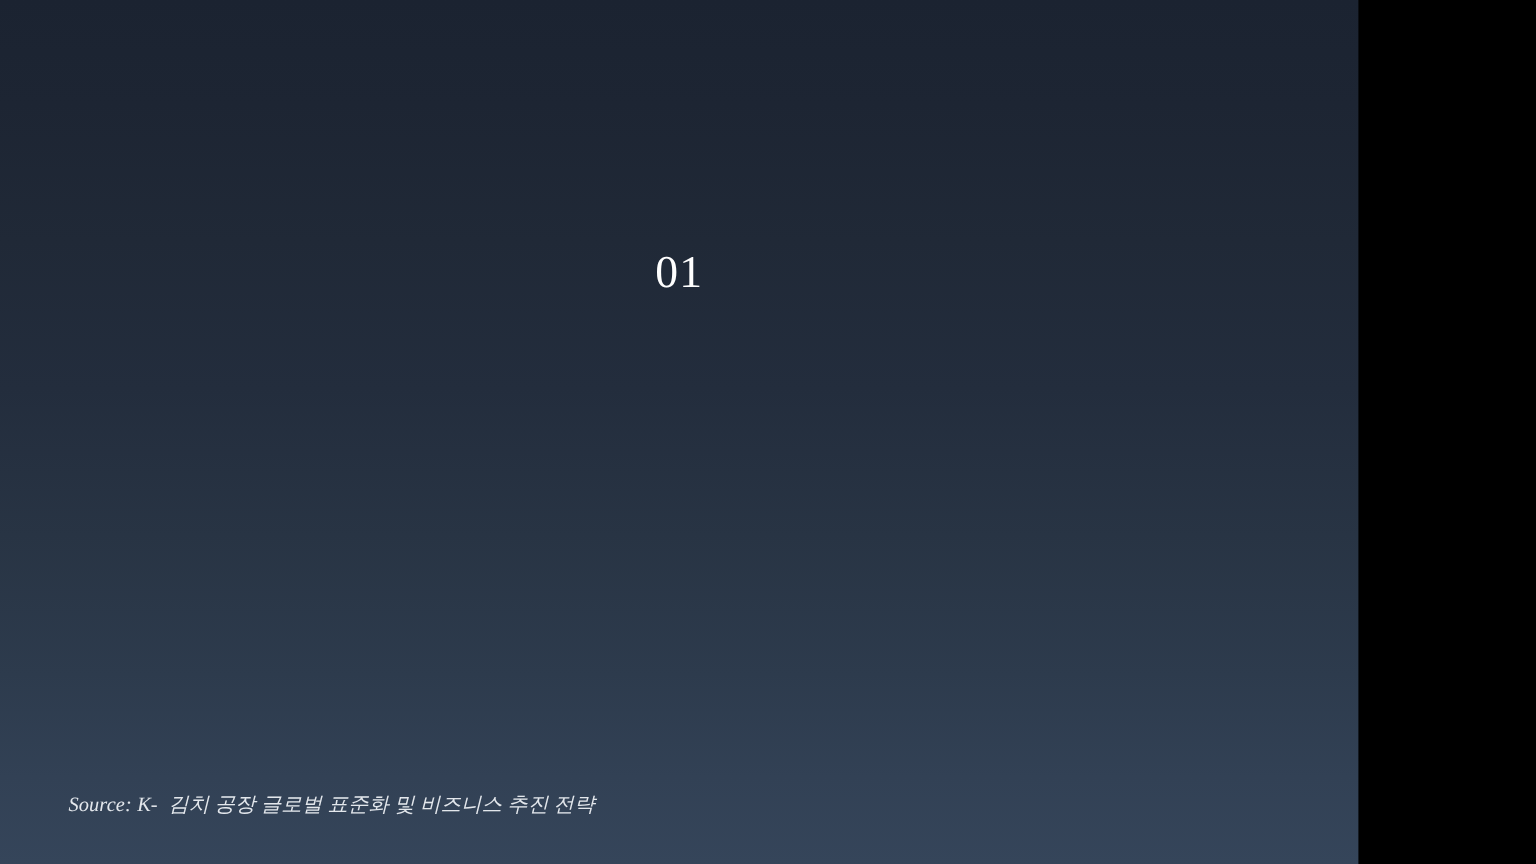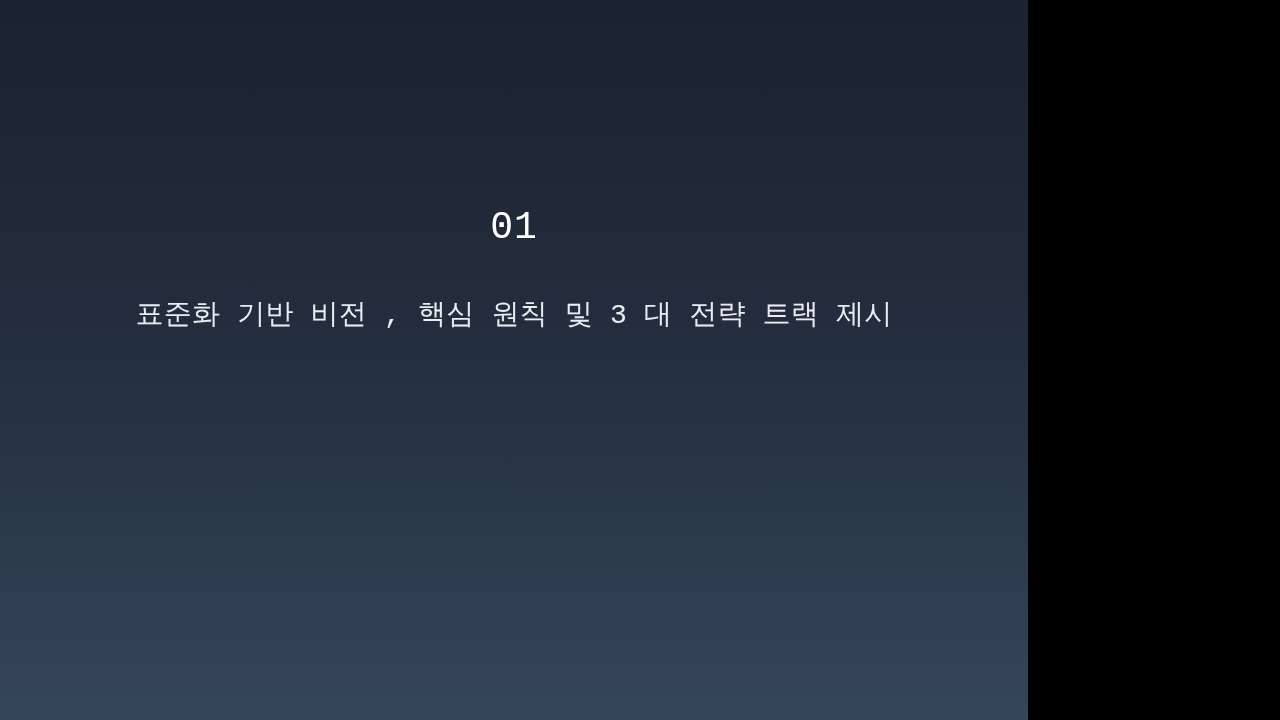--- a/index.html
+++ b/index.html
@@ -5,33 +5,33 @@
 <style>
   html, body {
     margin: 0;
     padding: 0;
     background: #000;
   }
   * { box-sizing: border-box; }
 
   .slide {
     position: relative;
-    width: 1028px;
+    width: 1132px;
     height: 720px;
     overflow: hidden;
     background: linear-gradient(180deg,
         #1b2331 0%,
         #1d2533 12%,
         #202937 28%,
         #232d3d 45%,
         #283444 62%,
         #2d3b4d 78%,
         #324155 90%,
         #35455a 100%);
-    font-family: Liberation Mono, monospace;
+    font-family: Liberation Serif, serif;
     -webkit-font-smoothing: antialiased;
   }
 
   
   .center-block {
     position: absolute;
     left: 0;
     right: 0;
     top: 206px;
     display: flex;
@@ -86,17 +86,19 @@
 </style>
 </head>
 <body>
 
 <div class="slide">
 
   <div class="center-block">
     <div class="eyebrow">01</div>
 
 
-    <p class="slide-subtitle">표준화 기반 비전 ,  핵심 원칙 및  3 대 전략 트랙 제시</p>
   </div>
 
+  <div class="source-note">
+    <span class="src-label">Source: K-</span><span>&nbsp;&nbsp;</span><span class="src-doc">김치 공장 글로벌 표준화 및 비즈니스 추진 전략</span>
+  </div>
 
 </div>
 
 </body></html>

